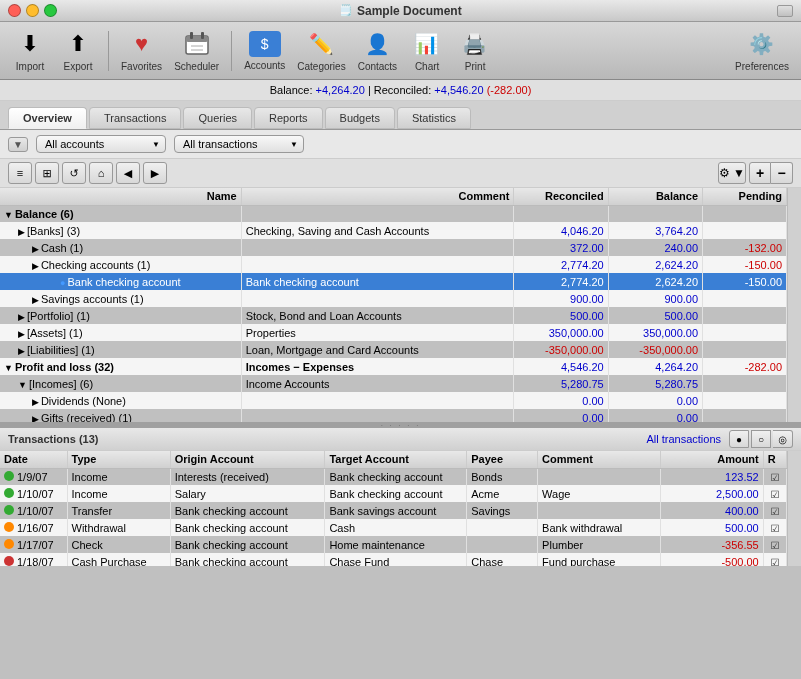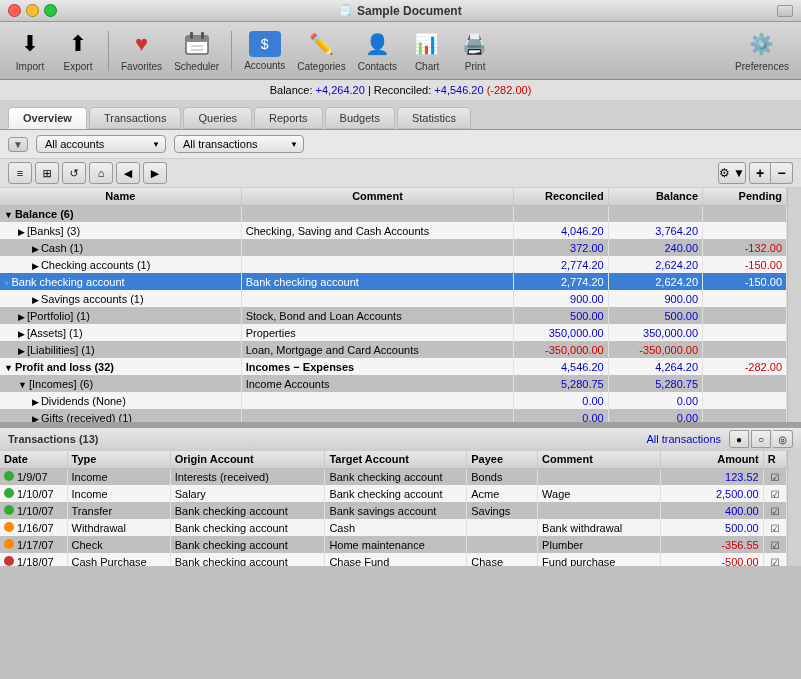--- a/index.html
+++ b/index.html
@@ -208,21 +208,21 @@
     .lt-minus-btn { border-radius: 0 3px 3px 0; border-left: none; }
     .accounts-table {
       width: 100%;
       border-collapse: collapse;
     }
     .accounts-table th {
       background: linear-gradient(to bottom, #e8e8e8, #d0d0d0);
       border-bottom: 1px solid #bbb;
       border-right: 1px solid #ccc;
       padding: 2px 4px;
-      text-align: center;
+      text-align: right;
       font-size: 11px;
       font-weight: bold;
       white-space: nowrap;
     }
     .accounts-table th.right { text-align: right; }
     .accounts-table td {
       padding: 1px 4px;
       border-right: 1px solid #e0e0e0;
       font-size: 11px;
       white-space: nowrap;
@@ -497,21 +497,21 @@
               <td style="text-align: right; color: rgb(204, 0, 0);">-132.00</td>
             </tr>
             <tr>
               <td style="padding-left: 32px;"><span class="tree-icon" style="font-size: 9px;">▶</span><span>Checking accounts (1)</span></td>
               <td></td>
               <td style="text-align: right; color: rgb(0, 0, 204);">2,774.20</td>
               <td style="text-align: right; color: rgb(0, 0, 204);">2,624.20</td>
               <td style="text-align: right; color: rgb(204, 0, 0);">-150.00</td>
             </tr>
             <tr class="selected">
-              <td style=""><span class="tree-icon" style="font-size: 9px; color: rgb(68, 153, 255);">●</span><span>Bank checking account</span></td>
+              <td style=" text-align: center;"><span class="tree-icon" style="font-size: 9px; color: rgb(68, 153, 255);">●</span><span>Bank checking account</span></td>
               <td style="color: white;">Bank checking account</td>
               <td style="text-align: right; color: white;">2,774.20</td>
               <td style="text-align: right; color: white;">2,624.20</td>
               <td style="text-align: right; color: white;">-150.00</td>
             </tr>
             <tr>
               <td style="padding-left: 32px;"><span class="tree-icon" style="font-size: 9px;">▶</span><span>Savings accounts (1)</span></td>
               <td></td>
               <td style="text-align: right; color: rgb(0, 0, 204);">900.00</td>
               <td style="text-align: right; color: rgb(0, 0, 204);">900.00</td>

